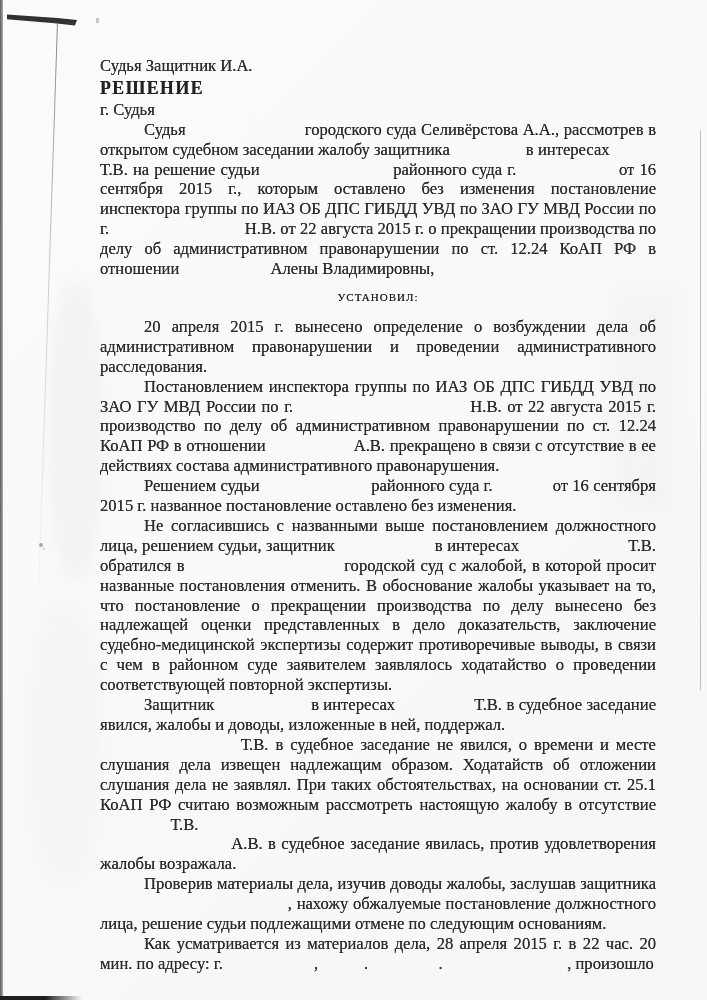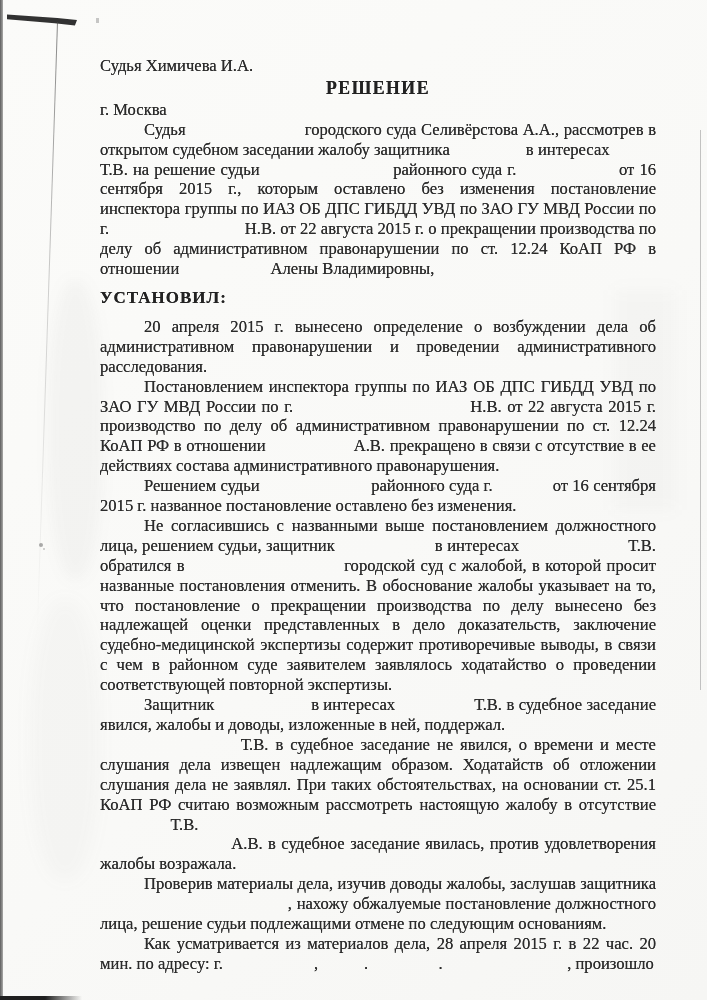--- a/index.html
+++ b/index.html
@@ -10,28 +10,28 @@
     font-family:"Liberation Serif","DejaVu Serif",serif;
     color:#2b2b2b;
   }
   .doc {
     position:absolute; left:100px; top:56px; width:556px;
     font-size:16.6px; line-height:19.9px; text-align:justify;
     text-shadow:0 0 0.35px rgba(40,40,40,0.85);
   }
   .row { display:flex; justify-content:space-between; }
   .title {
-    text-align:center; font-weight:bold; font-size:17.8px;
+    text-align:left; font-weight:bold; font-size:17.8px;
     letter-spacing:1.5px; margin:3px 0 1px; color:#222;
   }
   .date-cell { padding-left:44px; }
   .city-cell { margin-right:72px; }
   .para { margin:0; text-indent:44px; }
   .heading {
-    font-weight:bold; font-size:17px;
+    text-align:center; font-weight:normal; font-size:11px;
     letter-spacing:1px; margin:9px 0; color:#222; text-indent:0;
   }
   
   .edge-left { position:absolute; left:0; top:0; width:3px; height:1000px;
     background:linear-gradient(to right,#5d5d5d,#aaaaa8); }
   .corner-fold { position:absolute; left:7px; top:12px; width:70px; height:14px;
     background:#1c1c1c; opacity:.9;
     clip-path:polygon(0 18%, 72% 42%, 100% 58%, 97% 96%, 68% 80%, 0 52%); }
   .crease-line { position:absolute; left:57px; top:22px; width:1.4px; height:610px;
     transform-origin:0 0; transform:rotate(1.9deg);
@@ -71,27 +71,27 @@
   <div class="speck-b"></div>
   <div class="speck-c"></div>
   <div class="speck-d"></div>
   <div class="smudge-1"></div>
   <div class="smudge-2"></div>
   <div class="smudge-3"></div>
 
   <div class="doc">
 
     <div class="row">
-      <span>Судья Химичева И.А.</span>
+      <span>Судья Защитник И.А.</span>
     </div>
 
     <div class="title">РЕШЕНИЕ</div>
 
     <div class="row">
-      <span class="city-cell">г. Москва</span>
+      <span class="city-cell">г. Судья</span>
     </div>
 
     <p class="para">Судья &nbsp;&nbsp;&nbsp;&nbsp;&nbsp;&nbsp;&nbsp;&nbsp;&nbsp;&nbsp;&nbsp;&nbsp;&nbsp;&nbsp;&nbsp;&nbsp;&nbsp;&nbsp;&nbsp;&nbsp;&nbsp;&nbsp;&nbsp;&nbsp; городского суда Селивёрстова А.А., рассмотрев в открытом судебном заседании жалобу защитника &nbsp;&nbsp;&nbsp;&nbsp;&nbsp;&nbsp;&nbsp;&nbsp;&nbsp;&nbsp;&nbsp;&nbsp;&nbsp;&nbsp;&nbsp;&nbsp; в интересах &nbsp;&nbsp;&nbsp;&nbsp;&nbsp;&nbsp;&nbsp;&nbsp;&nbsp;&nbsp; Т.В. на решение судьи &nbsp;&nbsp;&nbsp;&nbsp;&nbsp;&nbsp;&nbsp;&nbsp;&nbsp;&nbsp;&nbsp;&nbsp;&nbsp;&nbsp;&nbsp;&nbsp;&nbsp;&nbsp;&nbsp;&nbsp;&nbsp;&nbsp;&nbsp;&nbsp; районного суда г. &nbsp;&nbsp;&nbsp;&nbsp;&nbsp;&nbsp;&nbsp;&nbsp;&nbsp;&nbsp;&nbsp;&nbsp;&nbsp;&nbsp;&nbsp;&nbsp;&nbsp;&nbsp; от 16 сентября 2015 г., которым оставлено без изменения постановление инспектора группы по ИАЗ ОБ ДПС ГИБДД УВД по ЗАО ГУ МВД России по г. &nbsp;&nbsp;&nbsp;&nbsp;&nbsp;&nbsp;&nbsp;&nbsp;&nbsp;&nbsp;&nbsp;&nbsp;&nbsp;&nbsp;&nbsp;&nbsp;&nbsp;&nbsp;&nbsp;&nbsp;&nbsp;&nbsp;&nbsp;&nbsp;&nbsp;&nbsp;&nbsp;&nbsp;&nbsp;&nbsp; Н.В. от 22 августа 2015 г. о прекращении производства по делу об административном правонарушении по ст. 12.24 КоАП РФ в отношении &nbsp;&nbsp;&nbsp;&nbsp;&nbsp;&nbsp;&nbsp;&nbsp;&nbsp;&nbsp;&nbsp;&nbsp;&nbsp;&nbsp;&nbsp;&nbsp;&nbsp;&nbsp;&nbsp;&nbsp; Алены Владимировны,</p>
 
     <div class="heading">УСТАНОВИЛ:</div>
 
     <p class="para">20 апреля 2015 г. вынесено определение о возбуждении дела об административном правонарушении и проведении административного расследования.</p>
     <p class="para">Постановлением инспектора группы по ИАЗ ОБ ДПС ГИБДД УВД по ЗАО ГУ МВД России по г. &nbsp;&nbsp;&nbsp;&nbsp;&nbsp;&nbsp;&nbsp;&nbsp;&nbsp;&nbsp;&nbsp;&nbsp;&nbsp;&nbsp;&nbsp;&nbsp;&nbsp;&nbsp;&nbsp;&nbsp;&nbsp;&nbsp;&nbsp;&nbsp;&nbsp;&nbsp;&nbsp;&nbsp;&nbsp;&nbsp; Н.В. от 22 августа 2015 г. производство по делу об административном правонарушении по ст. 12.24 КоАП РФ в отношении &nbsp;&nbsp;&nbsp;&nbsp;&nbsp;&nbsp;&nbsp;&nbsp;&nbsp;&nbsp;&nbsp;&nbsp;&nbsp;&nbsp;&nbsp;&nbsp;&nbsp; А.В. прекращено в связи с отсутствие в ее действиях состава административного правонарушения.</p>
     <p class="para">Решением судьи &nbsp;&nbsp;&nbsp;&nbsp;&nbsp;&nbsp;&nbsp;&nbsp;&nbsp;&nbsp;&nbsp;&nbsp;&nbsp;&nbsp;&nbsp;&nbsp;&nbsp;&nbsp;&nbsp;&nbsp;&nbsp;&nbsp;&nbsp;&nbsp; районного суда г. &nbsp;&nbsp;&nbsp;&nbsp;&nbsp;&nbsp;&nbsp;&nbsp;&nbsp;&nbsp;&nbsp;&nbsp; от 16 сентября 2015 г. названное постановление оставлено без изменения.</p>
     <p class="para">Не согласившись с названными выше постановлением должностного лица, решением судьи, защитник &nbsp;&nbsp;&nbsp;&nbsp;&nbsp;&nbsp;&nbsp;&nbsp;&nbsp;&nbsp;&nbsp;&nbsp;&nbsp;&nbsp;&nbsp;&nbsp;&nbsp;&nbsp;&nbsp;&nbsp; в интересах &nbsp;&nbsp;&nbsp;&nbsp;&nbsp;&nbsp;&nbsp;&nbsp;&nbsp;&nbsp;&nbsp;&nbsp;&nbsp;&nbsp;&nbsp;&nbsp;&nbsp;&nbsp;&nbsp;&nbsp;&nbsp;&nbsp; Т.В. обратился в &nbsp;&nbsp;&nbsp;&nbsp;&nbsp;&nbsp;&nbsp;&nbsp;&nbsp;&nbsp;&nbsp;&nbsp;&nbsp;&nbsp;&nbsp;&nbsp;&nbsp;&nbsp;&nbsp;&nbsp;&nbsp;&nbsp;&nbsp;&nbsp;&nbsp;&nbsp;&nbsp;&nbsp; городской суд с жалобой, в которой просит названные постановления отменить. В обоснование жалобы указывает на то, что постановление о прекращении производства по делу вынесено без надлежащей оценки представленных в дело доказательств, заключение судебно-медицинской экспертизы содержит противоречивые выводы, в связи с чем в районном суде заявителем заявлялось ходатайство о проведении соответствующей повторной экспертизы.</p>

